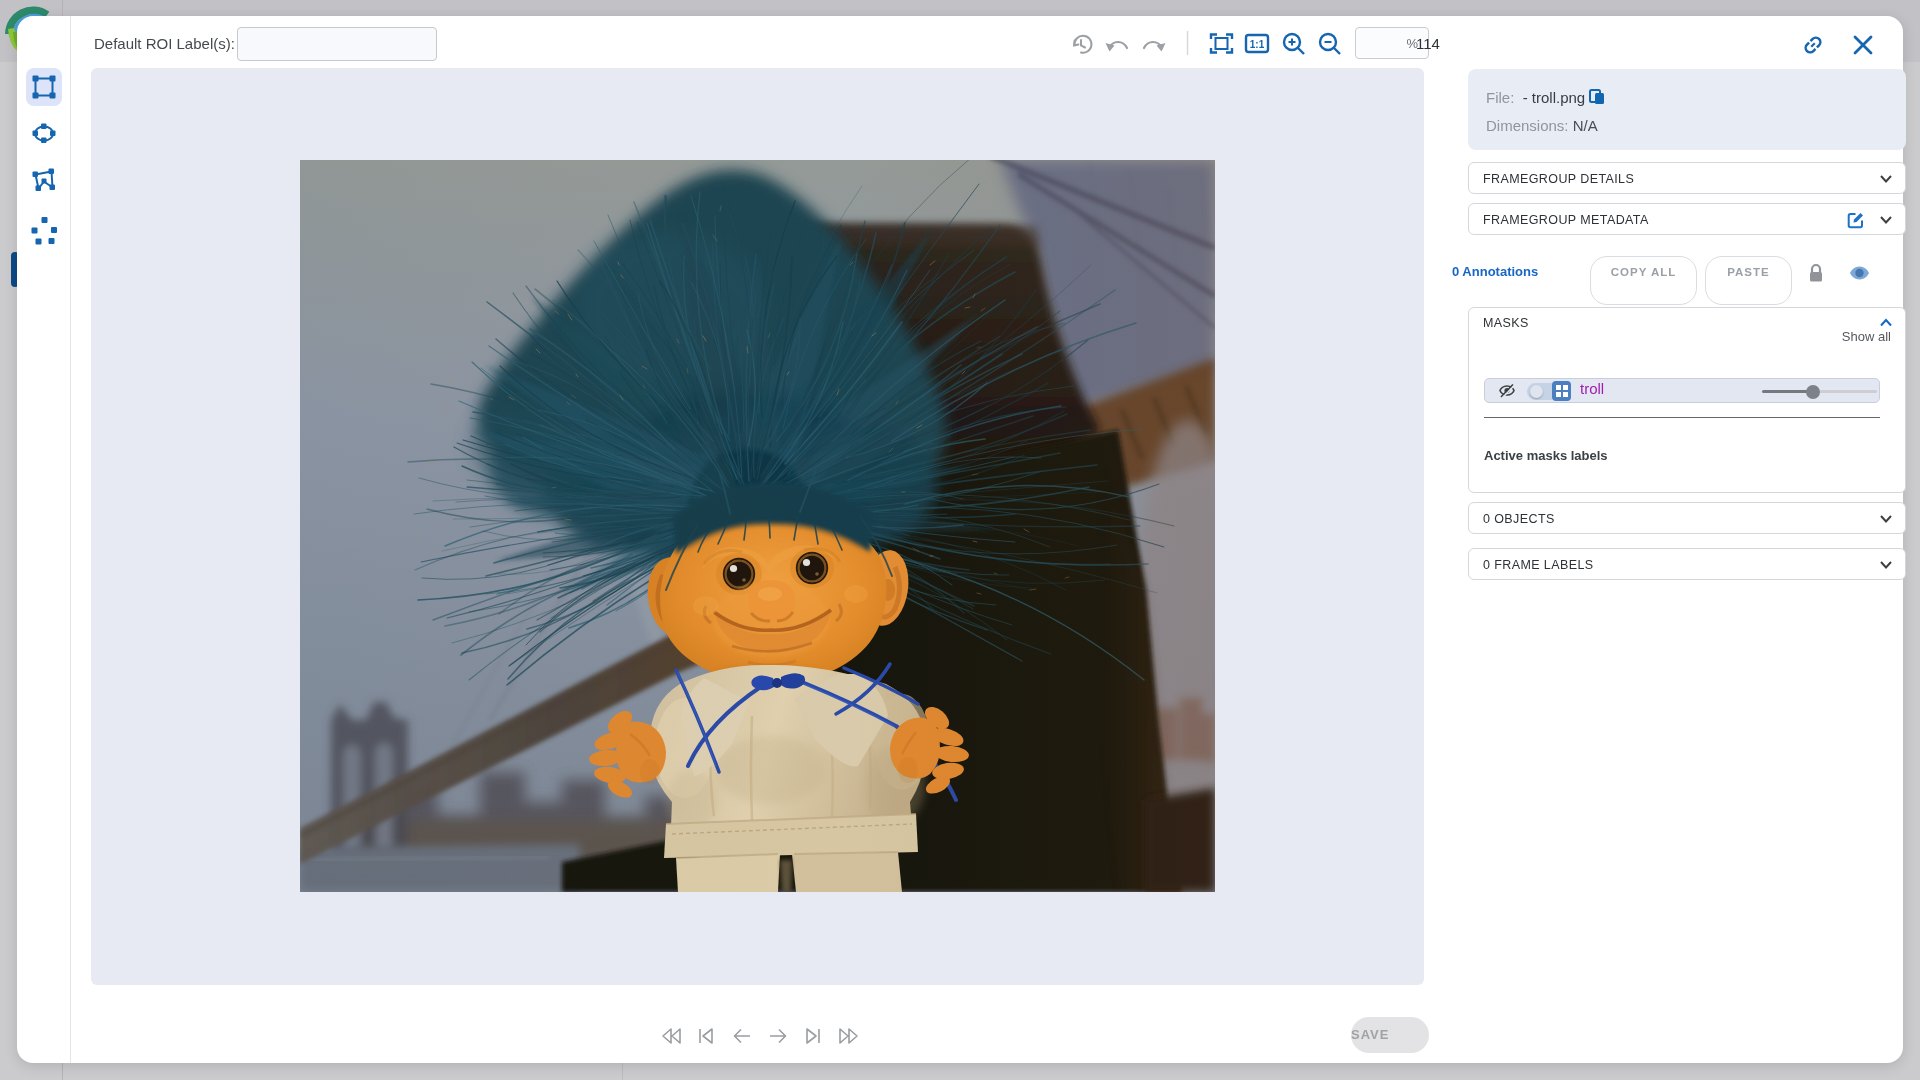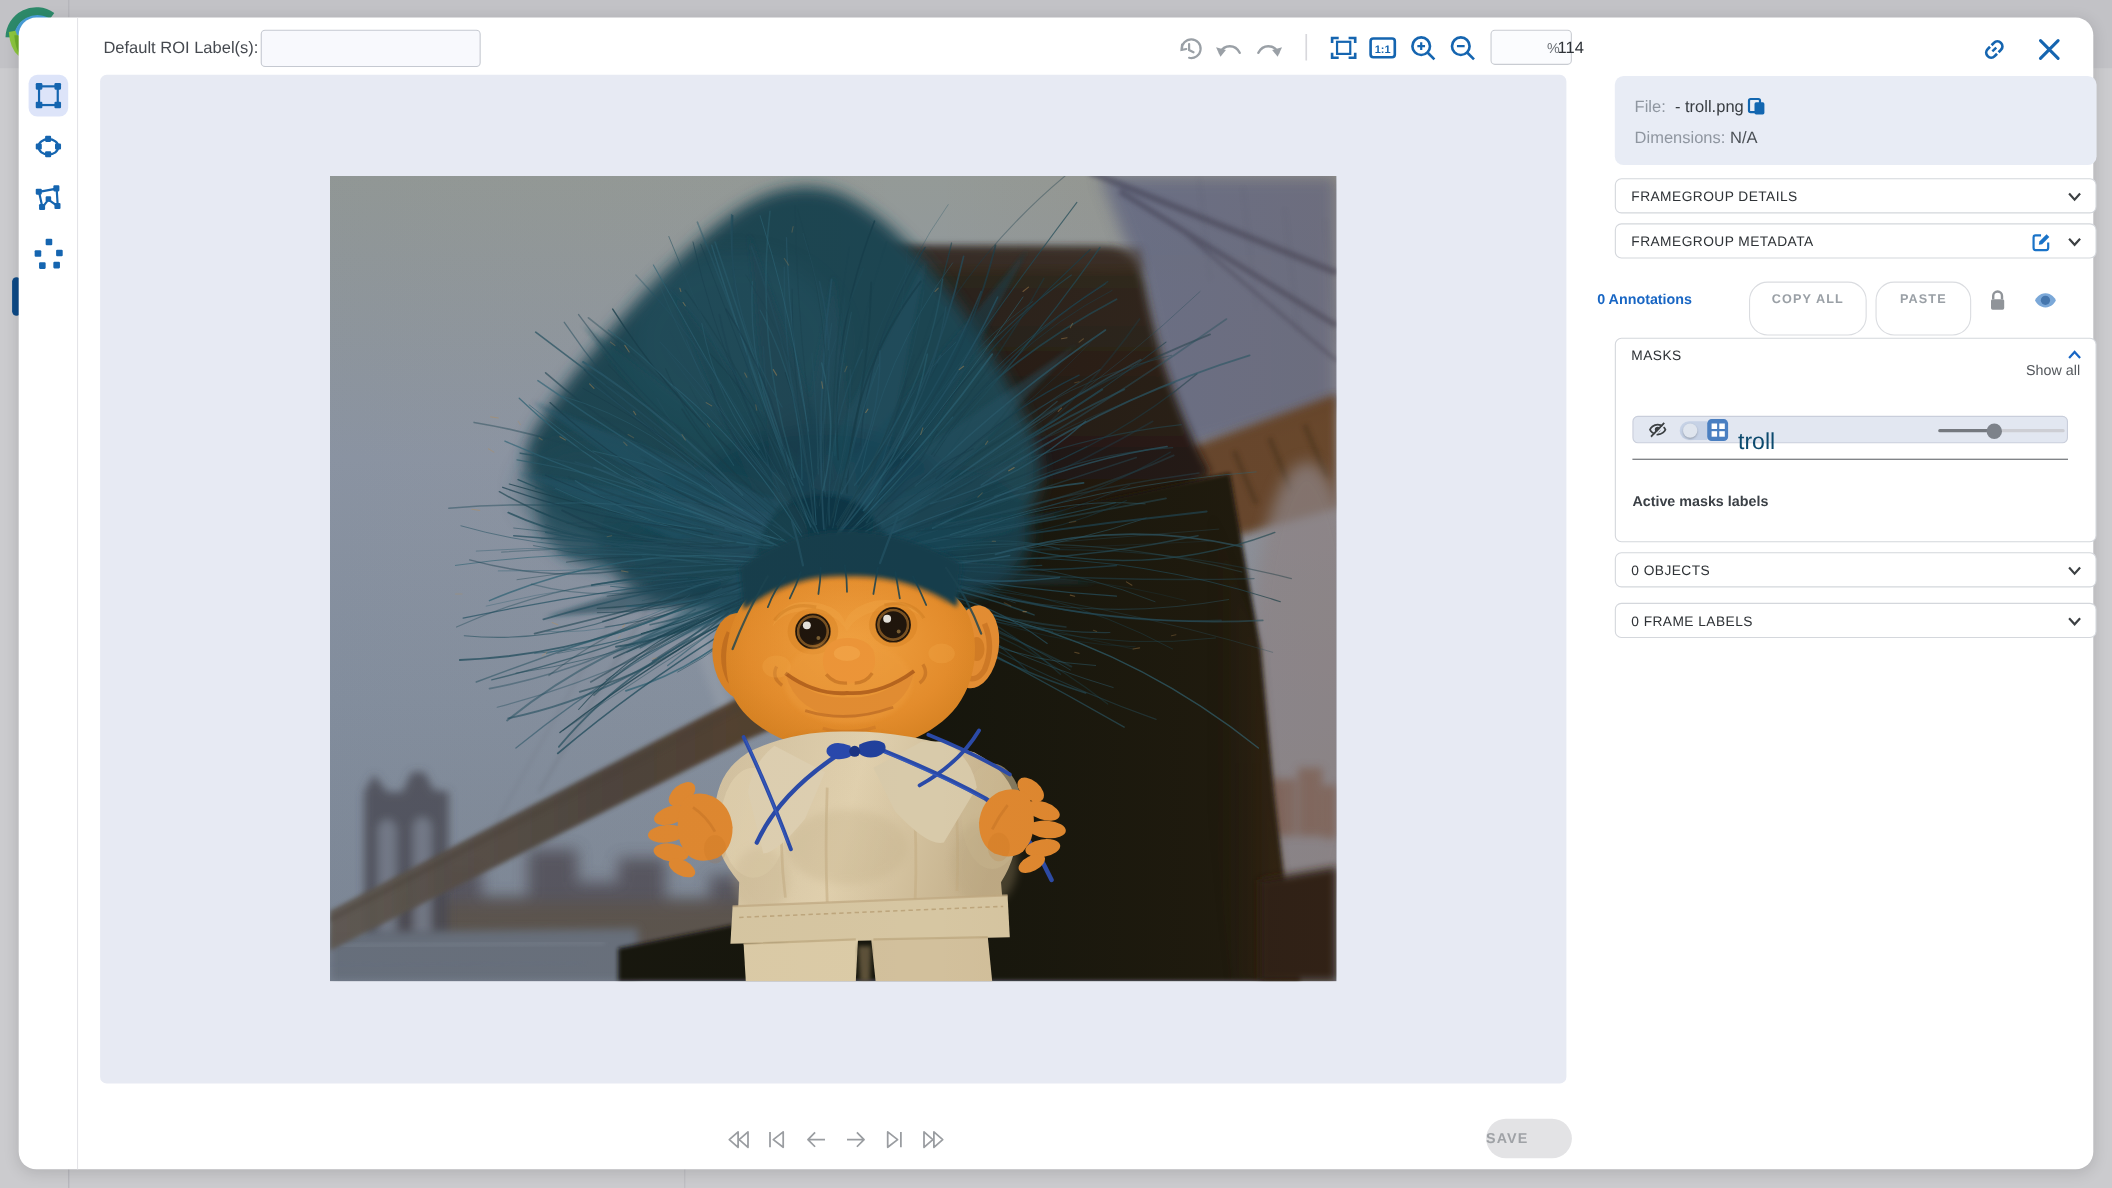--- a/index.html
+++ b/index.html
@@ -846,21 +846,21 @@
       <path d="M4.2,15 L16.2,2.5" stroke="#e2e7f1" stroke-width="1.4"></path>
     </svg>
     <div class="abs" style="left:42px;top:3.5px;width:25px;height:17px;background:#c6d2e6;border-radius:8.5px 0 0 8.5px"></div>
     <div class="abs" style="left:45px;top:5.5px;width:13px;height:13px;background:#dfe5ee;border-radius:50%;box-shadow:0 1px 2px rgba(0,0,0,0.25)"></div>
     <div class="abs" style="left:67px;top:1.5px;width:19px;height:20px;background:#4a7fc1;border-radius:4px">
       <div class="abs" style="left:3.5px;top:4px;width:5px;height:5px;background:#fff"></div>
       <div class="abs" style="left:10.5px;top:4px;width:5px;height:5px;background:#fff"></div>
       <div class="abs" style="left:3.5px;top:11px;width:5px;height:5px;background:#fff"></div>
       <div class="abs" style="left:10.5px;top:11px;width:5px;height:5px;background:#fff"></div>
     </div>
-    <div class="abs" style="left:95px;top:11px;font-size:21px;color:#0c4a6e">troll</div>
+    <div class="abs" style="left:95px;top:1px;font-size:15px;color:#a21caf">troll</div>
     <div class="abs" style="left:277px;top:11px;width:55px;height:3px;background:#75797f;border-radius:2px"></div>
     <div class="abs" style="left:332px;top:11px;width:60px;height:3px;background:#cdced4;border-radius:2px"></div>
     <div class="abs" style="left:321px;top:5.5px;width:14px;height:14px;background:#7d828a;border-radius:50%"></div>
   </div>
   <div class="abs" style="left:15px;top:109px;width:396px;height:1px;background:#63676b"></div>
   <div class="abs" style="left:15px;top:140px;font-size:13px;font-weight:bold;color:#3b4046">Active masks labels</div>
 </div>
 
 <div class="abs panel acc" style="top:502px">
     <span class="acctitle">0 OBJECTS</span>

